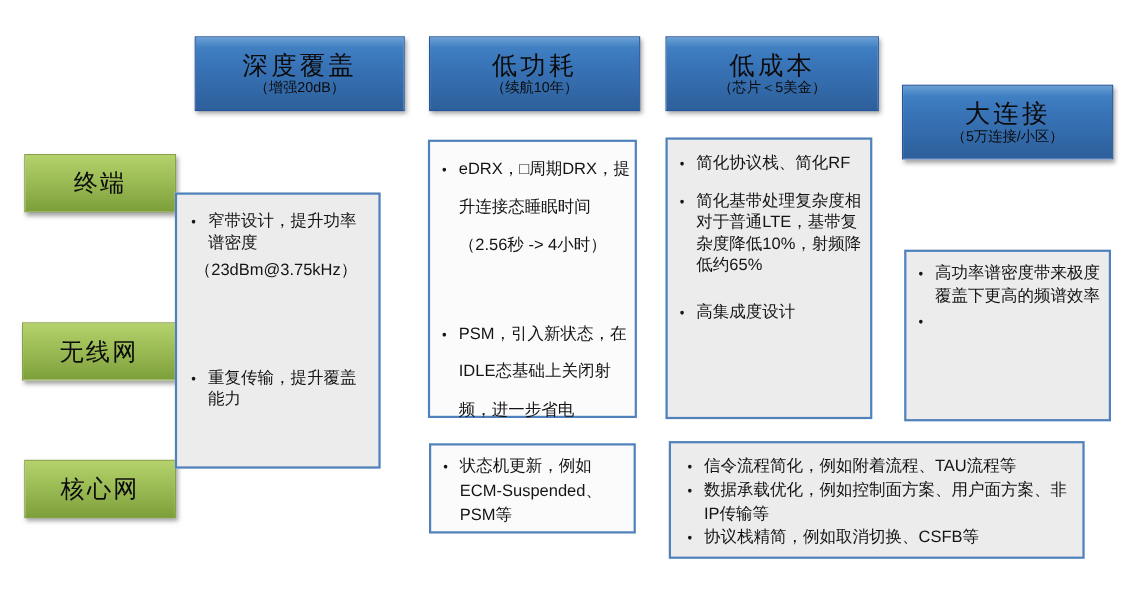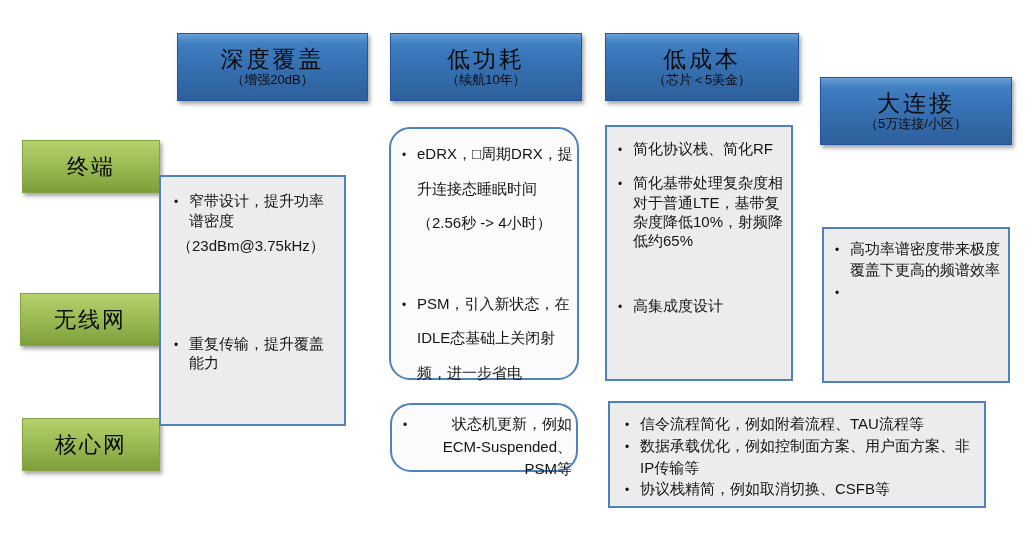--- a/index.html
+++ b/index.html
@@ -32,38 +32,38 @@
     font-size:22px;letter-spacing:2px;color:#0b0b0b;
   }
   
   .cbox{
     position:absolute;
     border:2px solid #4f81bd;
     background:#ececec;
     box-sizing:border-box;
     font-size:15px;color:#141414;
   }
-  .cbox.white{background:#fbfbfb;border-radius:21px;}
+  .cbox.white{background:#fbfbfb;}
   .item{display:flex;gap:6px;}
   .dot{flex:0 0 14px;text-align:center;}
   .dot::before{content:"•";font-size:12px;}
   .txt{flex:1 1 auto;}
   .nowrap .txt{white-space:nowrap;}
   
   .c1{left:159px;top:127px;width:187px;height:251px;padding:14px 6px 0 8px;line-height:1.3;margin-top:48px;}
   .c1 .note{margin:6px 0 0 8px;}
   .c1 .gap{margin-top:78px;}
   .c2{left:389px;top:127px;width:190px;height:253px;padding:8px 4px 0 6px;line-height:2.3;}
   .c2 .gap{margin-top:46px;}
   .c3{left:605px;top:125px;width:188px;height:256px;padding:12px 2px 0 6px;line-height:1.28;}
   .c3 .gap8{margin-top:15px;}
-  .c3 .gap{margin-top:46px;justify-content:center;}
+  .c3 .gap{margin-top:24px;justify-content:center;}
   .c4{left:822px;top:227px;width:188px;height:156px;padding:10px 4px 0 6px;line-height:1.38;}
   .c4 .gap2{margin-top:2px;}
-  .c5{left:390px;top:403px;width:188px;height:69px;padding:8px 4px 0 6px;line-height:1.5;text-align:right;}
+  .c5{left:390px;top:403px;width:188px;height:82px;padding:8px 4px 0 6px;line-height:1.5;}
   .c6{left:608px;top:401px;width:378px;height:107px;padding:10px 8px 0 10px;line-height:1.45;}
 </style>
 </head>
 <body>
 
 <div class="slide">
 
   <div class="hdr" style="left:177px;width:189px;">
     <div class="t">深度覆盖</div>
     <div class="s">（增强20dB）</div>

